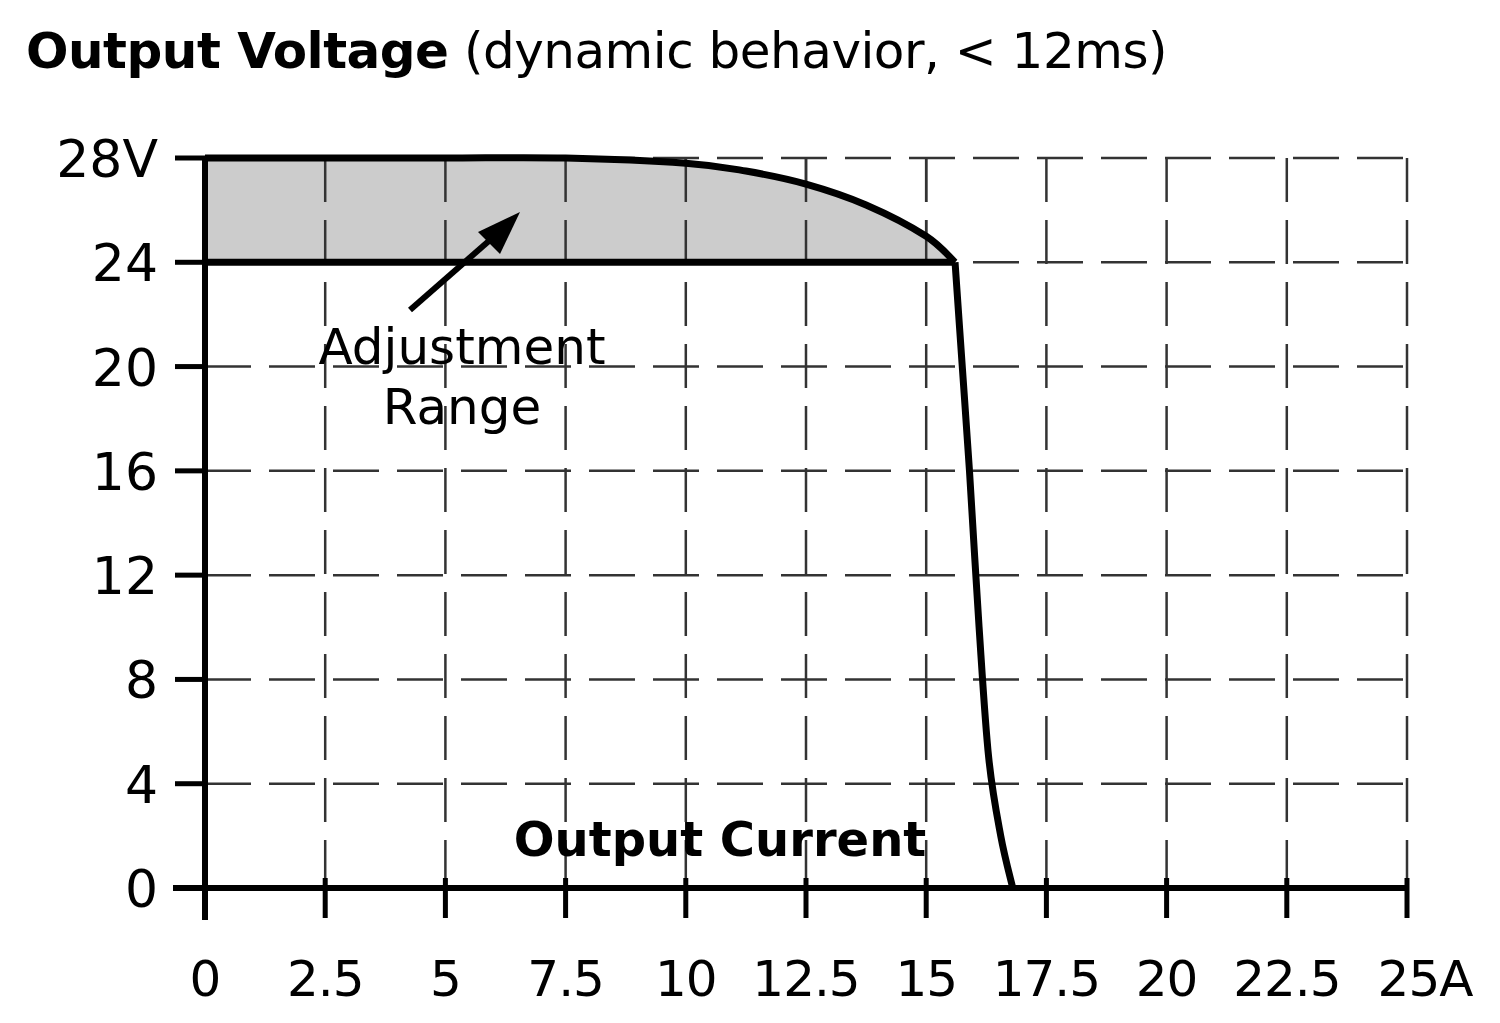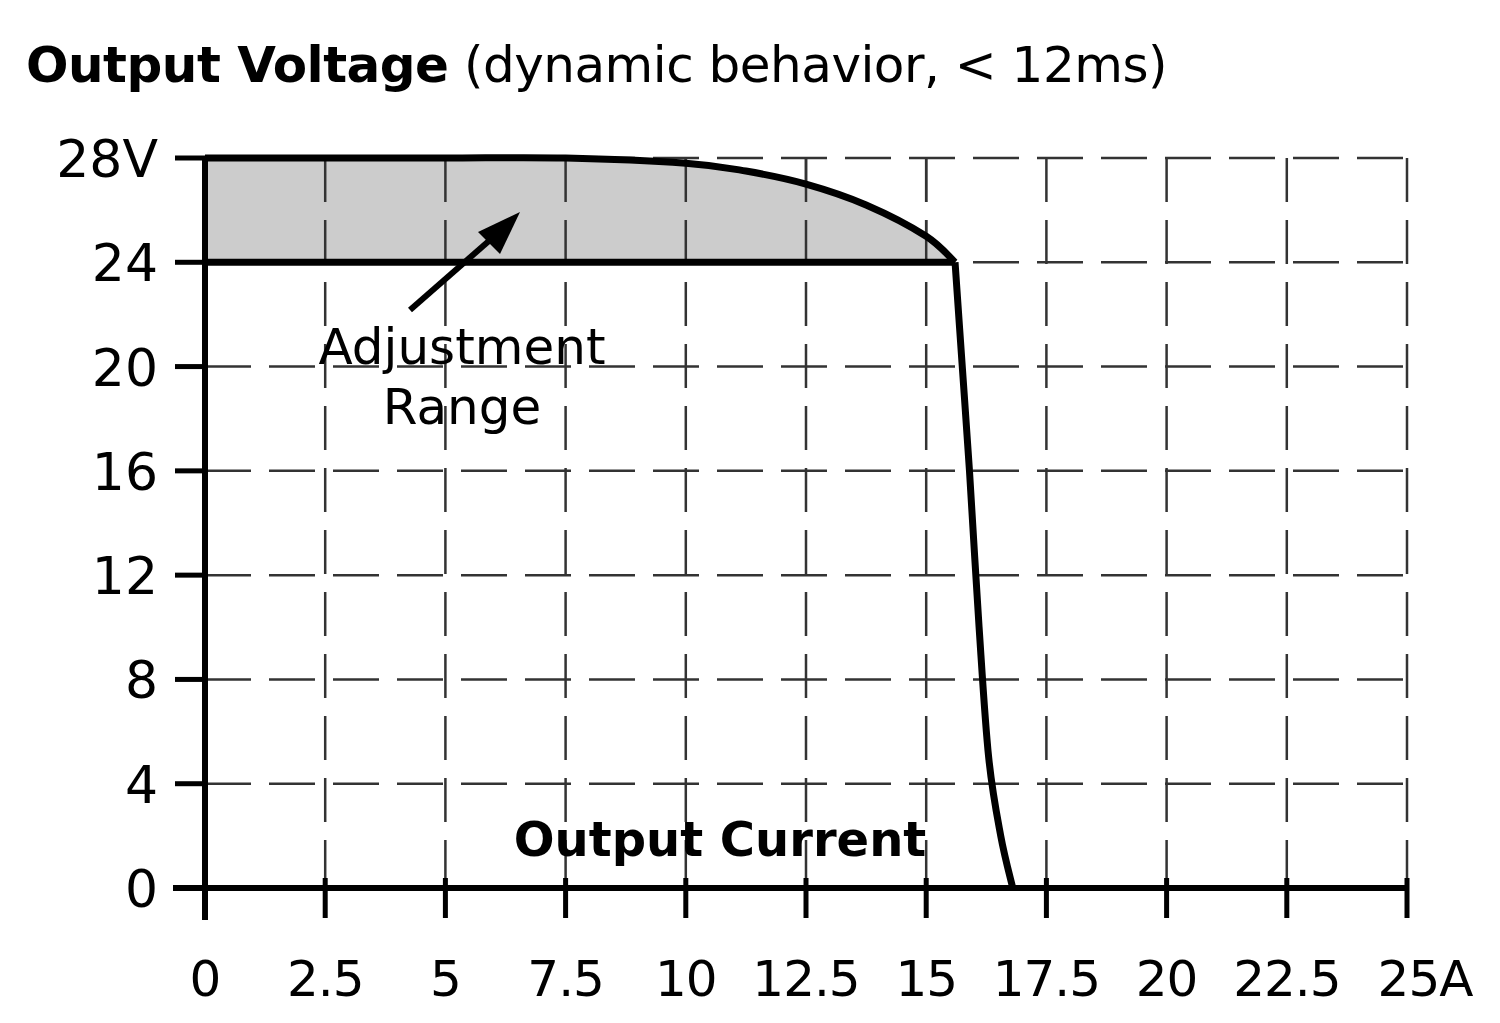--- a/index.html
+++ b/index.html
@@ -1,18 +1,18 @@
 <!DOCTYPE html>
 <html><head>
 <meta charset="utf-8">
 <style>
   html, body { margin: 0; padding: 0; background: #ffffff; }
   body { width: 1500px; height: 1023px; position: relative; overflow: hidden;
          font-family: "DejaVu Sans", "Liberation Sans", sans-serif; color: #000; }
-  .title { position: absolute; left: 26px; top: 22px; font-size: 50px; white-space: nowrap; letter-spacing: -0.5px; margin-top: 14px; }
+  .title { position: absolute; left: 26px; top: 22px; font-size: 50px; white-space: nowrap; letter-spacing: -0.5px; }
   .title .bold { font-weight: bold; }
   .title .normal { font-weight: normal; }
   svg.chart { position: absolute; left: 0; top: 0; }
   .ytick { font-family: "DejaVu Sans", sans-serif; font-size: 52px; fill: #000; }
   .xtick { font-family: "DejaVu Sans", sans-serif; font-size: 50px; fill: #000; letter-spacing: -1px; }
   .annot { font-family: "DejaVu Sans", sans-serif; font-size: 50px; fill: #000; }
   .xlabel { font-family: "DejaVu Sans", sans-serif; font-size: 48px; font-weight: bold; fill: #000; }
 </style>
 </head>
 <body>

